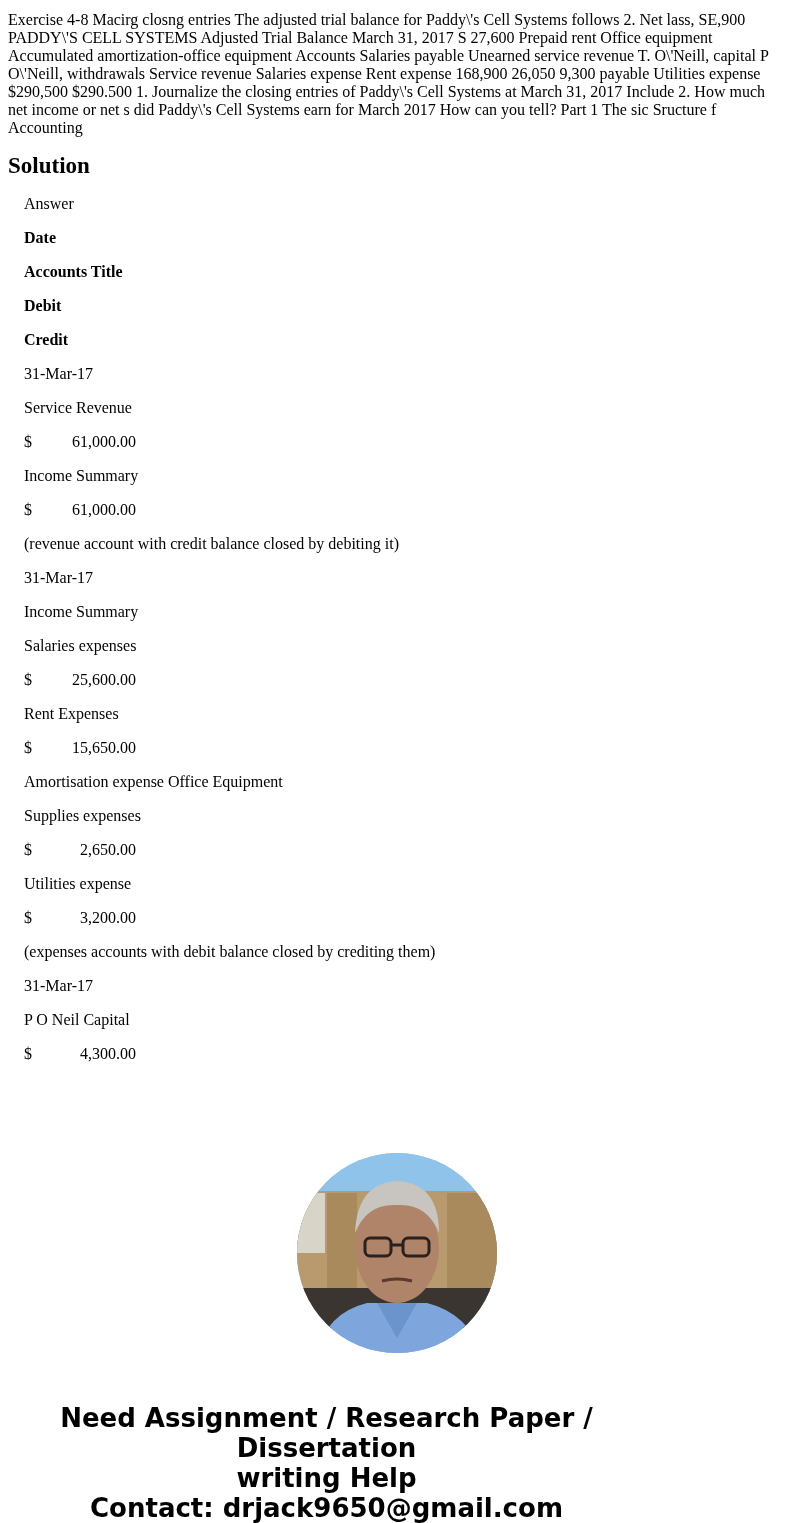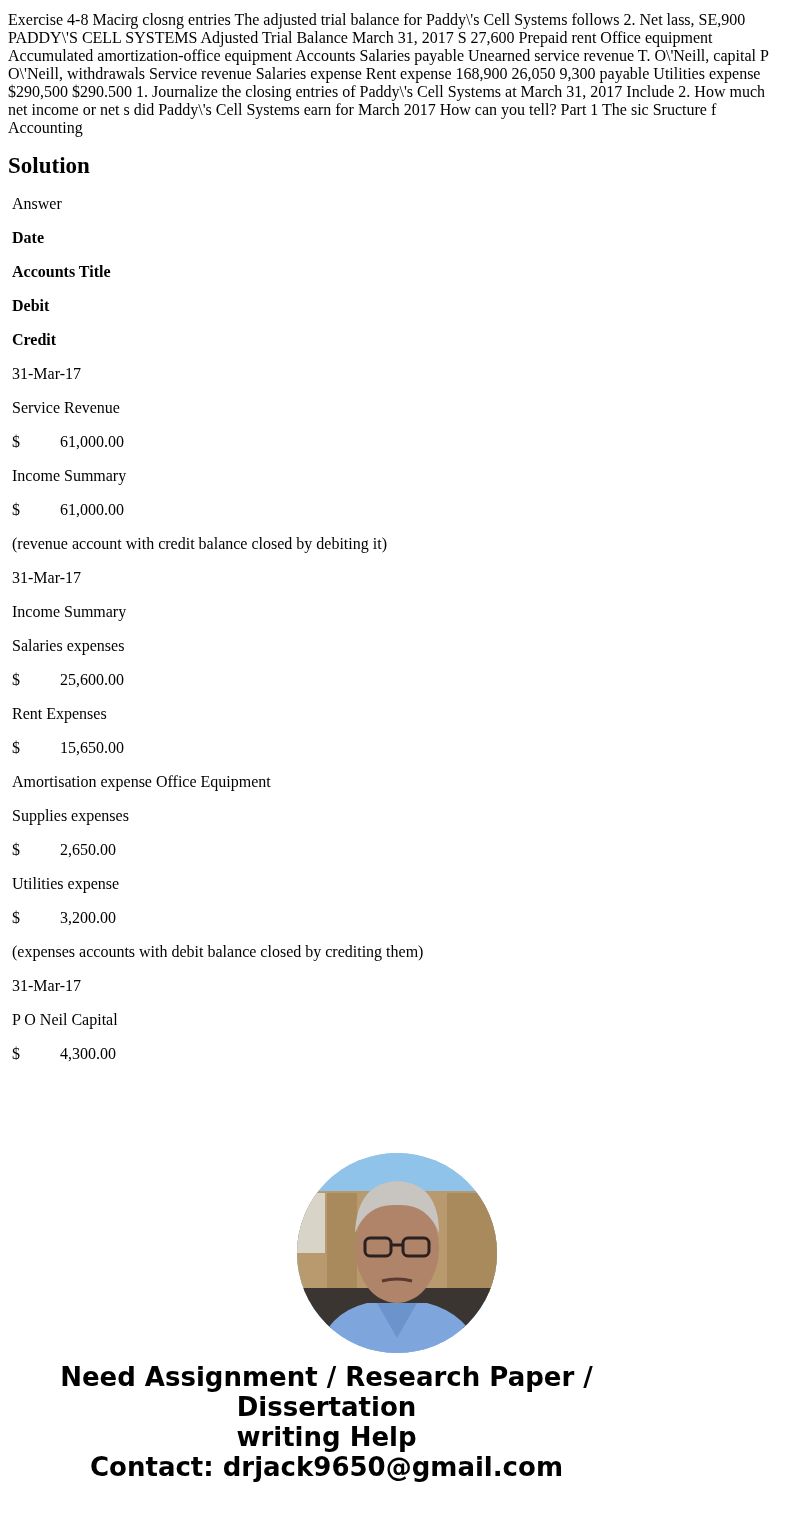--- a/index.html
+++ b/index.html
@@ -1,29 +1,29 @@
 <!DOCTYPE html>
 <html><head>
 <meta charset="utf-8">
 <style>
   html, body { margin: 0; padding: 0; background: #ffffff; }
   body { width: 794px; height: 1523px; position: relative; overflow: hidden;
          font-family: "Liberation Serif", "DejaVu Serif", serif; color: #000; font-size: 16px; }
   .content { position: absolute; left: 8px; top: 3px; width: 778px; height: 1122px; overflow: hidden; }
   .question { margin: 8px 0 0 0; line-height: 18px; font-size: 16px; }
   h3.solution { font-size: 23px; font-weight: bold; margin: 18px 0 0 0; line-height: 22px; }
-  .line { margin: 16px 0 0 4px; line-height: 18px; }
+  .line { margin: 16px 0 0 16px; line-height: 18px; }
   .line.first { margin-top: 18px; }
   .bold { font-weight: bold; }
   .amt { white-space: pre; }
   .amt .cur { display: inline-block; width: 48px; }
-  .amt .val { display: inline-block; width: 64px; text-align: left; }
+  .amt .val { display: inline-block; width: 64px; text-align: right; }
   .avatar { position: absolute; left: 297px; top: 1153px; width: 200px; height: 200px; border-radius: 50%;
             overflow: hidden; background: #8fc3ea; }
-  .footer { position: absolute; left: 0; top: 1362px; width: 653px; text-align: center;
+  .footer { position: absolute; left: 0; top: 1403px; width: 653px; text-align: center;
             font-family: "DejaVu Sans", sans-serif; font-weight: bold; font-size: 26px; line-height: 30px; color: #000; }
 </style>
 </head>
 <body>
 
 <div class="content">
   <div class="question">Exercise 4-8 Macirg closng entries The adjusted trial balance for Paddy\'s Cell Systems follows 2. Net lass, SE,900 PADDY\'S CELL SYSTEMS Adjusted Trial Balance March 31, 2017 S 27,600 Prepaid rent Office equipment Accumulated amortization-office equipment Accounts Salaries payable Unearned service revenue T. O\'Neill, capital P O\'Neill, withdrawals Service revenue Salaries expense Rent expense 168,900 26,050 9,300 payable Utilities expense $290,500 $290.500 1. Journalize the closing entries of Paddy\'s Cell Systems at March 31, 2017 Include 2. How much net income or net s did Paddy\'s Cell Systems earn for March 2017 How can you tell? Part 1 The sic Sructure f Accounting</div>
   <h3 class="solution">Solution</h3>
   <p class="line first">Answer</p>
   <p class="line bold">Date</p>

